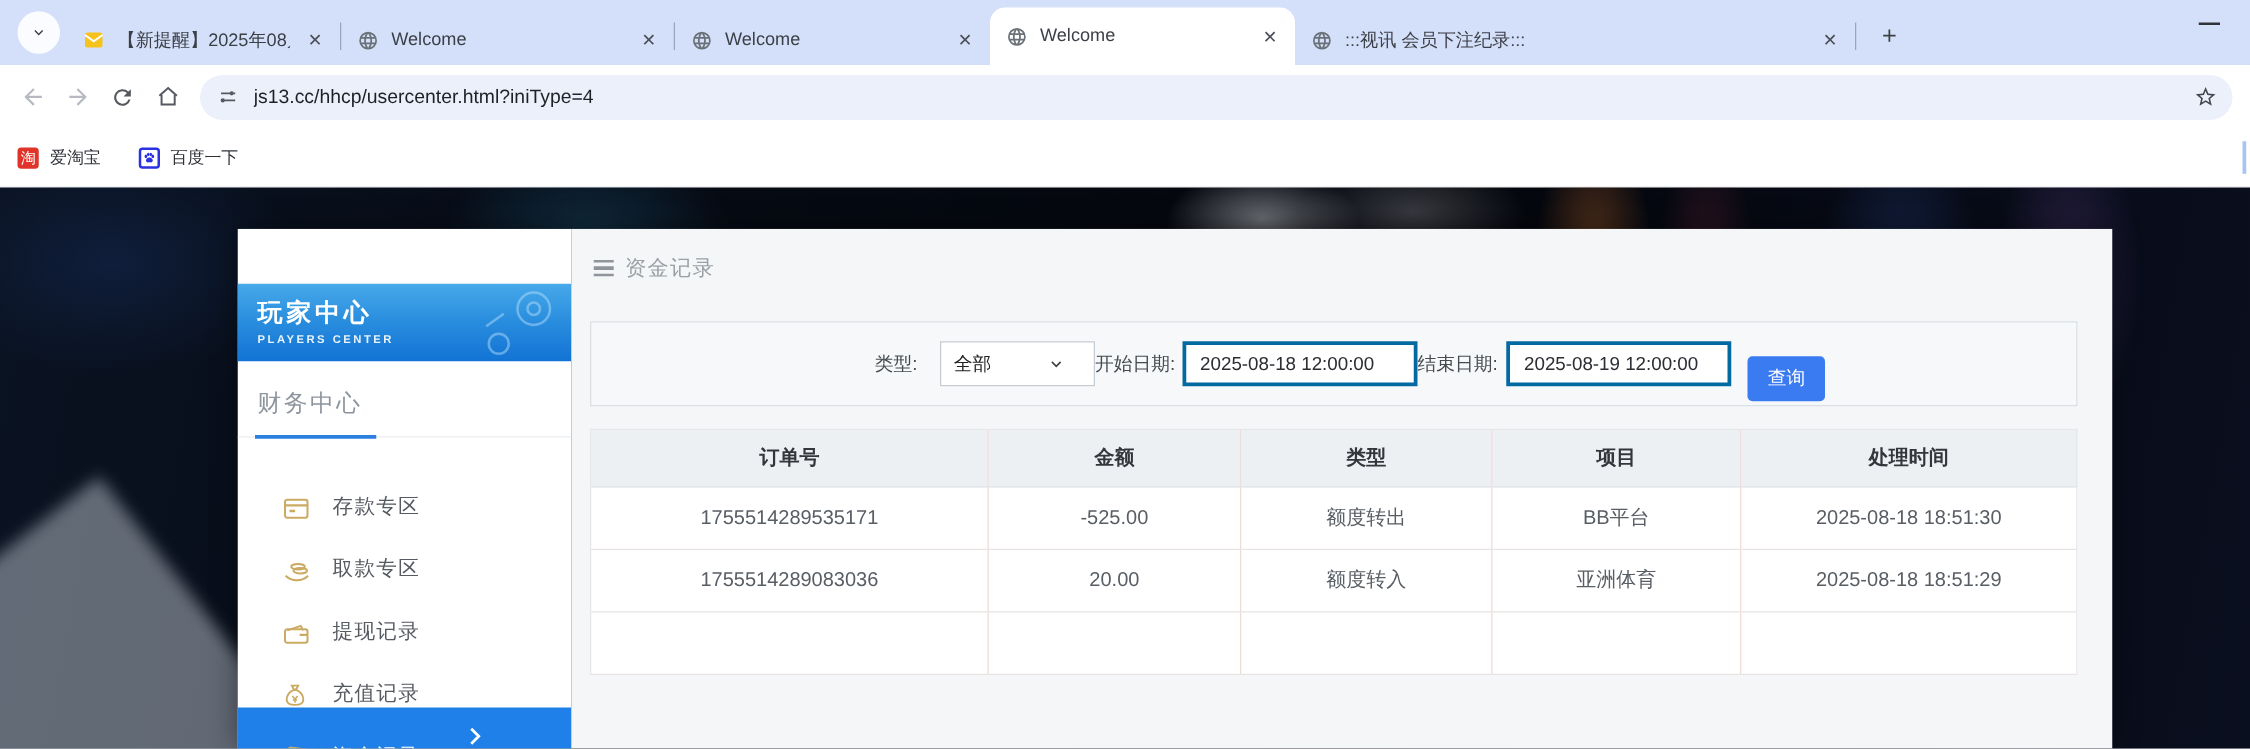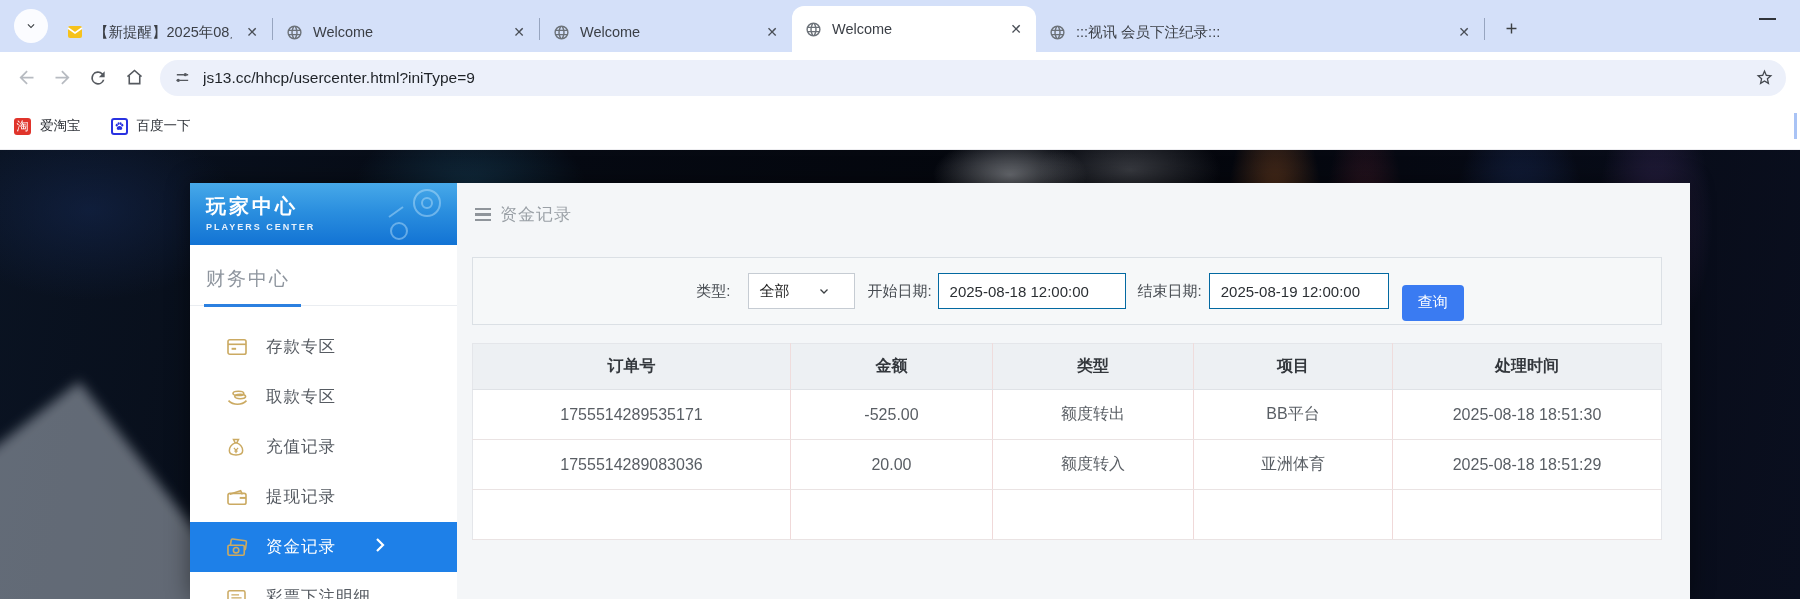--- a/index.html
+++ b/index.html
@@ -43,43 +43,43 @@
       radial-gradient(ellipse 200px 120px at 90px 60px, rgba(22,42,86,.50), transparent 75%),
       linear-gradient(100deg, #0a1322 0%, #060a13 30%, #04060c 62%, #0a0f1f 100%);
   }
   .wedge { position:absolute; left:-120px; top:300px; width:340px; height:340px;
     background:rgba(188,196,206,.5); transform:rotate(-38deg); filter:blur(6px); }
 
   
   .panel { position:absolute; left:190px; top:33px; width:1500px; height:416px; display:flex; overflow:hidden; box-shadow:0 0 22px rgba(0,0,0,.45); }
 
   .sidebar { flex:0 0 267px; background:#fff; }
-  .sb-header { height:62px; background:linear-gradient(180deg,#47a9e9 0%, #2b8fdf 45%, #1273d4 100%); padding:10px 0 0 16px; color:#fff; position:relative; overflow:hidden; }
+  .sb-header { height:62px; background:linear-gradient(180deg,#47a9e9 0%, #2b8fdf 45%, #1273d4 100%); padding:10px 0 0 16px; color:#fff; position:relative; overflow:hidden;margin-top:44px; }
   .sb-title { font-size:20px; font-weight:bold; letter-spacing:3px; }
   .sb-sub { font-size:9px; letter-spacing:2px; opacity:.9; margin-top:2px; font-weight:bold; }
   .sb-deco { position:absolute; right:8px; top:4px; opacity:.45; }
   .sb-section { padding:21px 16px 0 16px; font-size:19px; color:#8e959e; letter-spacing:2px; }
   .sb-underline { margin-top:13px; border-bottom:1px solid #eaedf1; position:relative; }
   .sb-underline::after { content:""; position:absolute; left:14px; bottom:-2px; width:97px; height:3px; background:#2b80e0; }
   .menu { margin-top:16px; }
-  .menu-item { height:50px; display:flex; align-items:center; padding-left:36px; font-size:16.5px; color:#565b62; letter-spacing:1px; position:relative; }
+  .menu-item { height:50px; display:flex; align-items:flex-end; padding-left:36px; font-size:16.5px; color:#565b62; letter-spacing:1px; position:relative; }
   .menu-ic { width:27px; margin-right:13px; display:flex; align-items:center; color:#cbaa62; }
   .menu-item.selected { background:#1e80e8; color:#fff; }
   .menu-chev { position:absolute; right:72px; top:15px; color:#fff; display:none; }
   .menu-item.selected .menu-chev { display:block; }
 
   .content { flex:1; background:#f4f6f8; position:relative; }
   .content-header { padding:20px 0 0 18px; display:flex; align-items:center; gap:9px; color:#9aa0a6; font-size:17px; letter-spacing:1px; }
   .hamburger { display:flex; flex-direction:column; gap:3px; }
   .hamburger i { display:block; width:16px; height:2.5px; background:#8f959b; }
 
   .filterbar { position:absolute; left:15px; top:74px; width:1190px; height:68px; background:#f6f8f9; border:1px solid #dbe0e5; display:flex; align-items:center; padding-left:26px; font-size:15px; color:#464b51;justify-content:center; }
-  .sel-box { width:107px; height:36px; background:#fff; border:1px solid #c6ccd3; margin-left:18px; display:flex; align-items:center; justify-content:space-between; padding:0 24px 0 10px; color:#222; }
-  .flabel2 { margin-left:12px; }
-  .date-input { height:36px; background:#fff; border:1px solid #0369a1; display:flex; align-items:center; padding-left:11px; color:#2b2f33; margin-left:6px; }
+  .sel-box { width:124px; height:36px; background:#fff; border:1px solid #c6ccd3; margin-left:18px; display:flex; align-items:center; justify-content:space-between; padding:0 24px 0 10px; color:#222; }
+  .flabel2 { margin-left:0; }
+  .date-input { height:36px; background:#fff; border:3px solid #0369a1; display:flex; align-items:center; padding-left:11px; color:#2b2f33; margin-left:6px; }
   .date-input.start { width:188px; }
   .date-input.end { width:180px; margin-left:7px; }
   .search-btn { width:62px; height:36px; margin-left:13px; background:#3a7bf2; color:#fff; border:none; border-radius:4px; font-size:15px; font-family:Liberation Sans, sans-serif; display:flex; align-items:center; justify-content:center;margin-top:23px; }
 
   .tablewrap { position:absolute; left:15px; top:160px; width:1190px; }
   table { width:100%; border-collapse:collapse; table-layout:fixed; background:#fff; border:1px solid #e4e6ea; }
   thead th { height:46px; background:#edf0f3; font-size:16px; font-weight:bold; color:#33373c; text-align:center; border-right:1px solid #efdcdc; border-bottom:1px solid #dfe2e6; }
   tbody td { height:50px; font-size:16px; color:#595e64; text-align:center; border-right:1px solid #f0d9d9; border-bottom:1px solid #eae3e3; background:#fff; }
   thead th:last-child, tbody td:last-child { border-right:none; }
 
@@ -195,21 +195,21 @@
       </span>
     </div>
     <div class="urlbar">
       <span>
         <svg width="17" height="17" viewBox="0 0 24 24" fill="#55595f">
             <path d="M4 7h10v2H4zM18 7h2v2h-2zM4 15h2v2H4zM8 15h12v2H8z"></path>
             <circle cx="16" cy="8" r="2.4"></circle>
             <circle cx="6" cy="16" r="2.4"></circle>
           </svg>
       </span>
-      <span class="url-text">js13.cc/hhcp/usercenter.html?iniType=9</span>
+      <span class="url-text">js13.cc/hhcp/usercenter.html?iniType=4</span>
       <span>
         <svg width="19" height="19" viewBox="0 0 24 24" fill="#44484e">
             <path d="M22 9.24l-7.19-.62L12 2 9.19 8.63 2 9.24l5.46 4.73L5.82 21 12 17.27 18.18 21l-1.63-7.03L22 9.24zM12 15.4l-3.76 2.27 1-4.28-3.32-2.88 4.38-.38L12 6.1l1.71 4.04 4.38.38-3.32 2.88 1 4.28L12 15.4z"></path>
           </svg>
       </span>
     </div>
   </div>
 
   <div class="bookmarksbar">
     <div class="bookmark">
@@ -268,37 +268,37 @@
               <svg width="23" height="18" viewBox="0 0 24 20" fill="none" stroke="currentColor" stroke-width="1.8">
                   <ellipse cx="13" cy="6" rx="6" ry="2.4"></ellipse>
                   <ellipse cx="15" cy="9.5" rx="6" ry="2.4"></ellipse>
                   <path d="M2 14c3 3 6 4 10 4s8-2 10-4"></path>
                 </svg>
             </span>
             <span>取款专区</span>
           </div>
           <div class="menu-item">
             <span class="menu-ic">
+              <svg width="22" height="18" viewBox="0 0 24 20" fill="none" stroke="currentColor" stroke-width="1.8">
+                  <path d="M4 7l12-4 2 4"></path>
+                  <rect x="2" y="6" width="20" height="12" rx="2"></rect>
+                  <path d="M15 11h7" stroke-width="2.2"></path>
+                </svg>
+            </span>
+            <span>提现记录</span>
+          </div>
+          <div class="menu-item">
+            <span class="menu-ic">
               <svg width="20" height="20" viewBox="0 0 24 24" fill="none" stroke="currentColor" stroke-width="1.8">
                   <path d="M9 3h6l-2 4h-2z"></path>
                   <path d="M11 7C6 9 4 13 4 16.5 4 20 7 21.5 12 21.5S20 20 20 16.5C20 13 18 9 13 7z"></path>
                   <path d="M9.5 13l2.5 3 2.5-3M12 16v3.4M10 16.8h4" stroke-width="1.5"></path>
                 </svg>
             </span>
             <span>充值记录</span>
-          </div>
-          <div class="menu-item">
-            <span class="menu-ic">
-              <svg width="22" height="18" viewBox="0 0 24 20" fill="none" stroke="currentColor" stroke-width="1.8">
-                  <path d="M4 7l12-4 2 4"></path>
-                  <rect x="2" y="6" width="20" height="12" rx="2"></rect>
-                  <path d="M15 11h7" stroke-width="2.2"></path>
-                </svg>
-            </span>
-            <span>提现记录</span>
           </div>
           <div class="menu-item selected">
             <span class="menu-ic">
               <svg width="22" height="19" viewBox="0 0 24 21" fill="none" stroke="currentColor" stroke-width="1.8">
                   <rect x="5" y="2" width="17" height="10" rx="1.5" transform="rotate(8 13 7)"></rect>
                   <rect x="2" y="8" width="18" height="11" rx="1.5" fill="#1e80e8"></rect>
                   <circle cx="11" cy="13.5" r="3"></circle>
                 </svg>
             </span>
             <span>资金记录</span>

